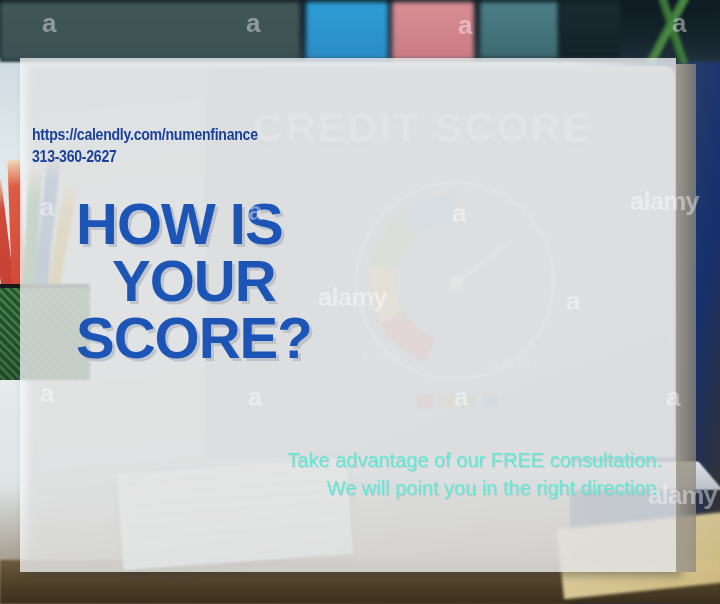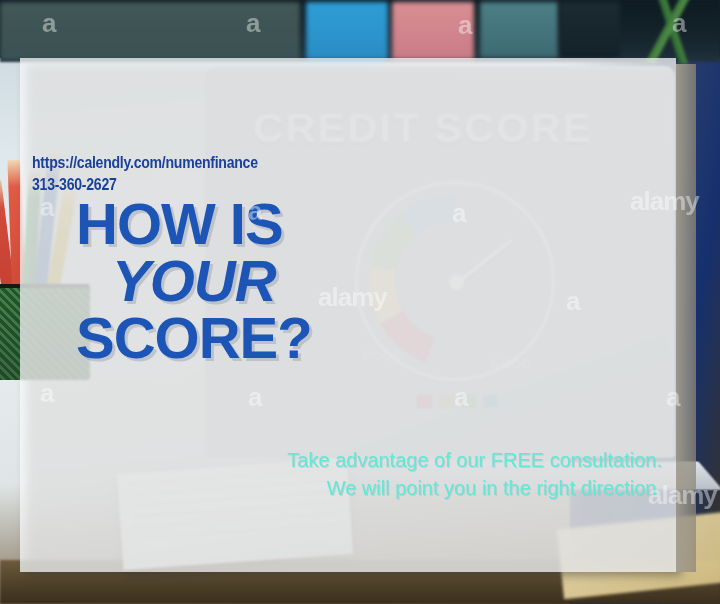--- a/index.html
+++ b/index.html
@@ -159,36 +159,36 @@
 
   
   .logo{
     position:absolute;left:80px;top:70px;width:72px;height:52px;
     background:#f7e9e6;display:flex;align-items:center;justify-content:center;
   }
   .logo-text{
     font-family:"Liberation Serif",serif;font-size:13px;font-weight:bold;
     letter-spacing:.5px;color:#3a2e30;
   }
-  .contact{position:absolute;left:32px;top:124px;margin-top:28px;}
+  .contact{position:absolute;left:32px;top:124px;}
   .contact-line{
     font-family:"Liberation Sans",sans-serif;font-weight:bold;
     font-size:16px;color:#19409b;letter-spacing:-.3px;
     transform:scaleX(.88);transform-origin:left center;
     line-height:1.35;white-space:nowrap;
   }
   .headline{
     position:absolute;left:76px;top:196px;width:300px;
     font-family:"Liberation Sans",sans-serif;font-weight:bold;
     font-size:58px;line-height:.98;color:#1c55b6;
     letter-spacing:-1px;text-align:left;
     text-shadow:3px 3px 0 rgba(150,160,175,.45);
   }
   .headline .ln{display:block;}
-  .headline .ln2{padding-left:36px;font-style:italic;}
+  .headline .ln2{padding-left:36px;}
   .subtext{
     position:absolute;left:262px;top:446px;width:400px;
     font-family:"Liberation Sans",sans-serif;font-weight:normal;
     font-size:20px;line-height:1.42;color:#5eead4;text-align:right;
     text-shadow:1px 1px 0 rgba(170,180,195,.45);
   }
 
   
   .wm{
     position:absolute;color:rgba(255,255,255,.42);

